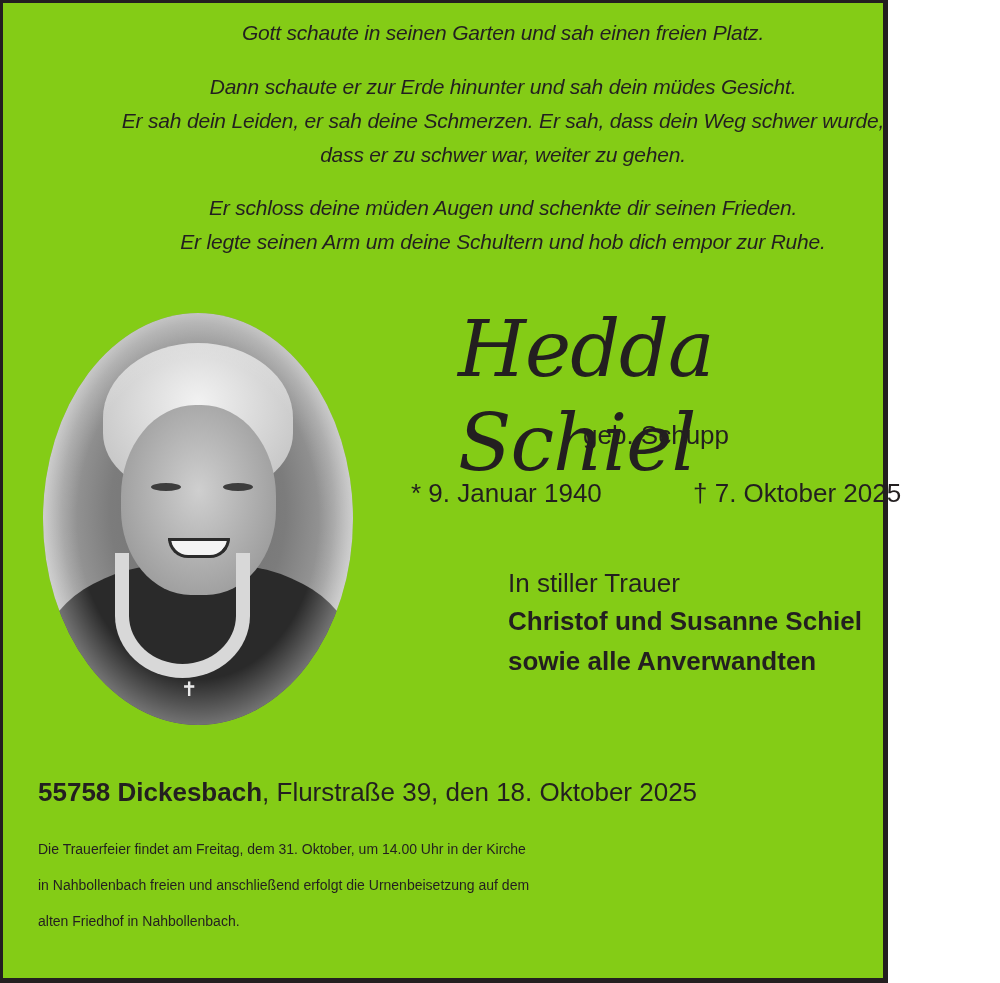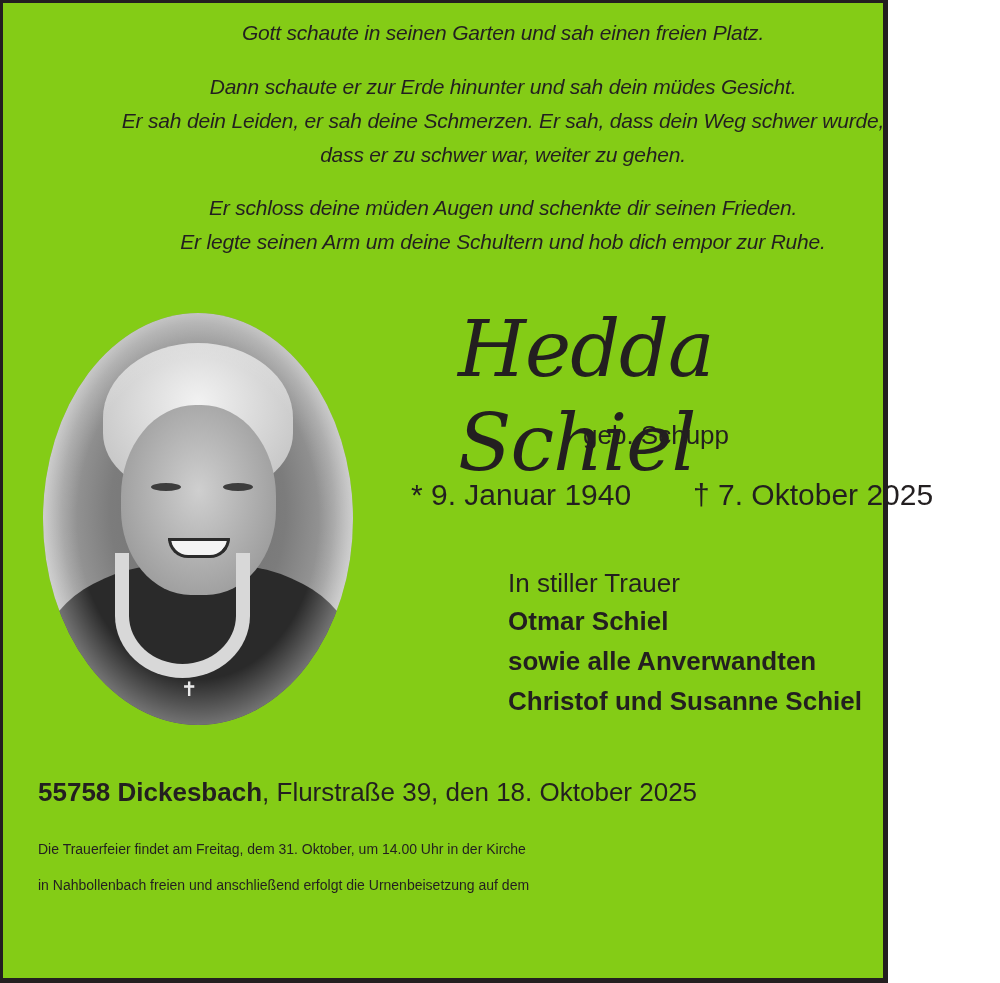--- a/index.html
+++ b/index.html
@@ -55,21 +55,21 @@
       background: radial-gradient(ellipse at 50% 50%, rgba(255,255,255,0) 55%, rgba(255,255,255,0.5) 78%, rgba(255,255,255,1) 98%);
     }
     .name {
       position: absolute; left: 455px; top: 300px; width: 490px; text-align: left;
       font-family: "DejaVu Serif", "Liberation Serif", serif; font-style: italic;
       font-size: 78px; line-height: 1.2; letter-spacing: -1px; color: #231f20;
     }
     .birthname {
       position: absolute; left: 580px; top: 417px; font-size: 26px; white-space: nowrap;
     }
-    .dates { position: absolute; top: 475px; font-size: 30px; white-space: nowrap; }
+    .dates { position: absolute; top: 475px; font-size: 26px; white-space: nowrap; }
     .dates.born { left: 408px; }
     .dates.died { left: 690px; }
     .mourners { position: absolute; left: 505px; top: 562px; }
     .mourners .intro { font-size: 26px; line-height: 36px; white-space: nowrap; }
     .mourners .person { font-size: 26px; line-height: 40px; font-weight: bold; white-space: nowrap; }
     .address {
       position: absolute; left: 35px; top: 774px; font-size: 26px; white-space: nowrap;
       font-family: "Liberation Sans Narrow", "Liberation Sans", sans-serif;
     }
     .address b { font-weight: bold; }
@@ -105,25 +105,25 @@
     <div class="vignette"></div>
   </div>
 
   <div class="name">Hedda Schiel</div>
   <div class="birthname">geb. Schupp</div>
   <div class="dates born">* 9. Januar 1940</div>
   <div class="dates died">† 7. Oktober 2025</div>
 
   <div class="mourners">
     <div class="intro">In stiller Trauer</div>
-    <div class="person">Otmar Schiel</div>
+    <div class="person">Christof und Susanne Schiel</div>
     <div class="person">sowie alle Anverwandten</div>
-    <div class="person">Christof und Susanne Schiel</div>
   </div>
 
   <div class="address"><b>55758 Dickesbach</b><span>, Flurstraße 39, den 18. Oktober 2025</span></div>
 
   <div class="notice">
     <div class="nline">Die Trauerfeier findet am Freitag, dem 31. Oktober, um 14.00 Uhr in der Kirche</div>
     <div class="nline">in Nahbollenbach freien und anschließend erfolgt die Urnenbeisetzung auf dem</div>
+    <div class="nline">alten Friedhof in Nahbollenbach.</div>
   </div>
 
 </div>
 
 </body></html>

